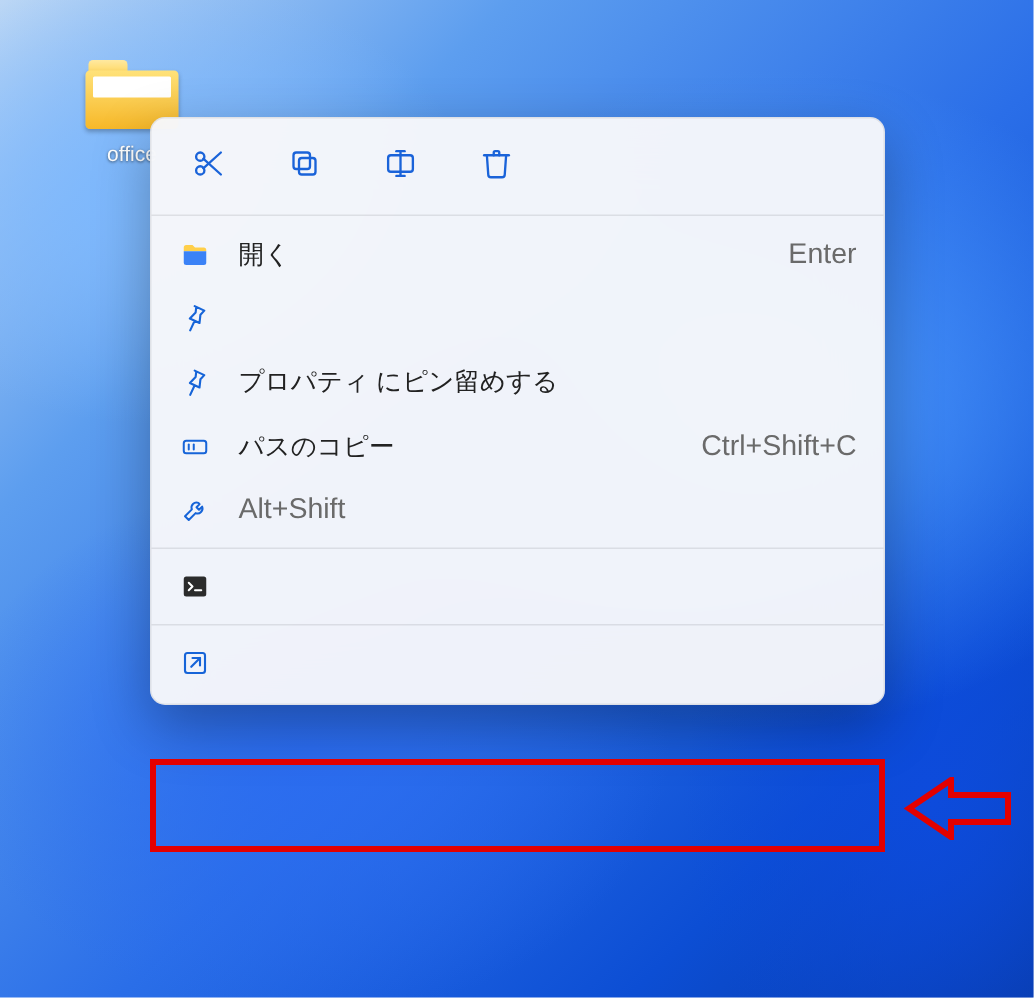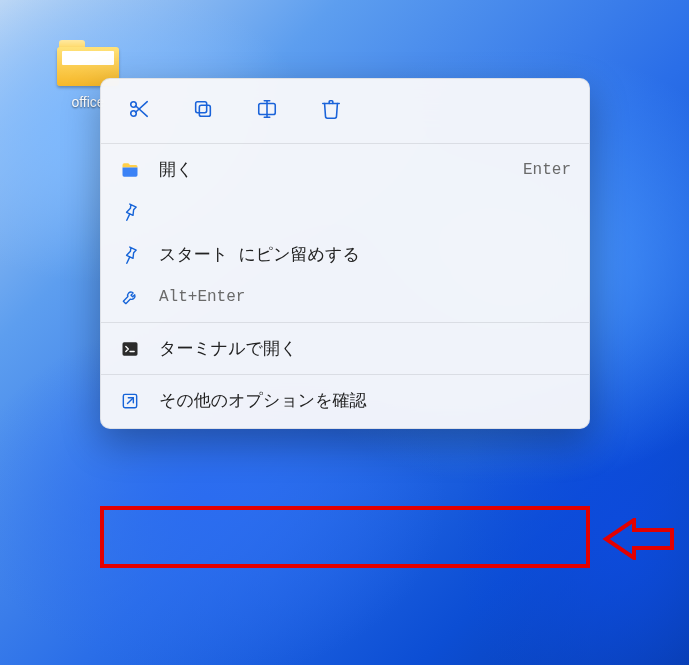--- a/index.html
+++ b/index.html
@@ -51,21 +51,20 @@
   .ctx-menu {
     position: absolute;
     left: 100px; top: 78px;
     width: 490px;
     background: rgba(248,248,250,.96);
     border: 1px solid rgba(0,0,0,.08);
     border-radius: 10px;
     box-shadow: 0 14px 38px rgba(0,0,0,.30);
     backdrop-filter: blur(20px);
     padding-bottom: 6px;
-    font-family: Liberation Mono, monospace;
   }
   .ctx-toprow {
     display: flex;
     gap: 28px;
     padding: 14px 20px 10px;
   }
   .top-btn {
     width: 36px; height: 36px;
     display: flex; align-items: center; justify-content: center;
     border-radius: 6px;
@@ -92,21 +91,21 @@
   }
   .item .ic {
     width: 22px; height: 22px;
     display: flex; align-items: center; justify-content: center;
     color: #1664d8;
     flex-shrink: 0;
   }
   .item .ic svg { width: 20px; height: 20px; }
   .item .lbl { flex: 1; }
   .item .hint {
-    font-size: 16px; color: #6a6a6a;
+    font-size: 19px; color: #6a6a6a;
   }
   .item .chev {
     color: #7a7a7a; font-size: 14px;
   }
 
   
   .highlight-box {
     position: absolute;
     left: 100px; top: 506px;
     width: 490px; height: 62px;
@@ -193,58 +192,67 @@
         </svg>
     </span>
   </div>
 
   <div class="item">
     <span class="ic">
       <svg viewBox="0 0 24 24" fill="none" stroke="currentColor" stroke-width="1.7" stroke-linecap="round" stroke-linejoin="round">
           <path d="M15 3l6 6-4 2-3 6-3-3-6 6 6-6-3-3 6-3 2-4z" transform="rotate(-20 12 12)"></path>
         </svg>
     </span>
-    <span class="lbl">スタート にピン留めする</span>
-  </div>
-
-
+    <span class="lbl">プロパティ にピン留めする</span>
+  </div>
+
+
+  <div class="item">
+    <span class="ic">
+      <svg viewBox="0 0 24 24" fill="none" stroke="currentColor" stroke-width="1.6" stroke-linecap="round" stroke-linejoin="round">
+          <rect x="3" y="7" width="18" height="10" rx="2"></rect>
+          <line x1="7" y1="10" x2="7" y2="14"></line>
+          <line x1="11" y1="10" x2="11" y2="14"></line>
+        </svg>
+    </span>
+    <span class="lbl">パスのコピー</span>
+    <span class="hint">Ctrl+Shift+C</span>
+  </div>
 
   <div class="item">
     <span class="ic">
       <svg viewBox="0 0 24 24" fill="none" stroke="currentColor" stroke-width="1.6" stroke-linecap="round" stroke-linejoin="round">
           <path d="M14.7 6.3a4 4 0 0 0-5.2 5.2L4 17l3 3 5.5-5.5a4 4 0 0 0 5.2-5.2l-2.5 2.5-2-2 2.5-2.5z"></path>
         </svg>
     </span>
-    <span class="hint">Alt+Enter</span>
+    <span class="hint">Alt+Shift</span>
   </div>
 
   <div class="sep"></div>
 
   <div class="item">
     <span class="ic" style="color:#333">
       <svg viewBox="0 0 24 24">
           <rect x="3" y="4" width="18" height="16" rx="2" fill="#2b2b2b"></rect>
           <polyline points="7 9 10 12 7 15" fill="none" stroke="#fff" stroke-width="1.6" stroke-linecap="round" stroke-linejoin="round"></polyline>
           <line x1="12" y1="15" x2="17" y2="15" stroke="#fff" stroke-width="1.6" stroke-linecap="round"></line>
         </svg>
     </span>
-    <span class="lbl">ターミナルで開く</span>
   </div>
 
   <div class="sep"></div>
 
   <div class="item">
     <span class="ic">
       <svg viewBox="0 0 24 24" fill="none" stroke="currentColor" stroke-width="1.7" stroke-linecap="round" stroke-linejoin="round">
           <rect x="4" y="4" width="16" height="16" rx="2"></rect>
           <polyline points="10 8 16 8 16 14"></polyline>
           <line x1="16" y1="8" x2="9" y2="15"></line>
         </svg>
     </span>
-    <span class="lbl">その他のオプションを確認</span>
   </div>
 
 </div>
 
 <div class="highlight-box"></div>
 <div class="arrow">
   <svg width="72" height="42" viewBox="0 0 72 42">
     <path d="M70 14 L70 4 L30 4 L30 -? " style="display:none"></path>
     <path d="M70 12 L70 30 L32 30 L32 40 L4 21 L32 2 L32 12 Z" fill="none" stroke="#e30000" stroke-width="4" stroke-linejoin="miter"></path>
   </svg>

